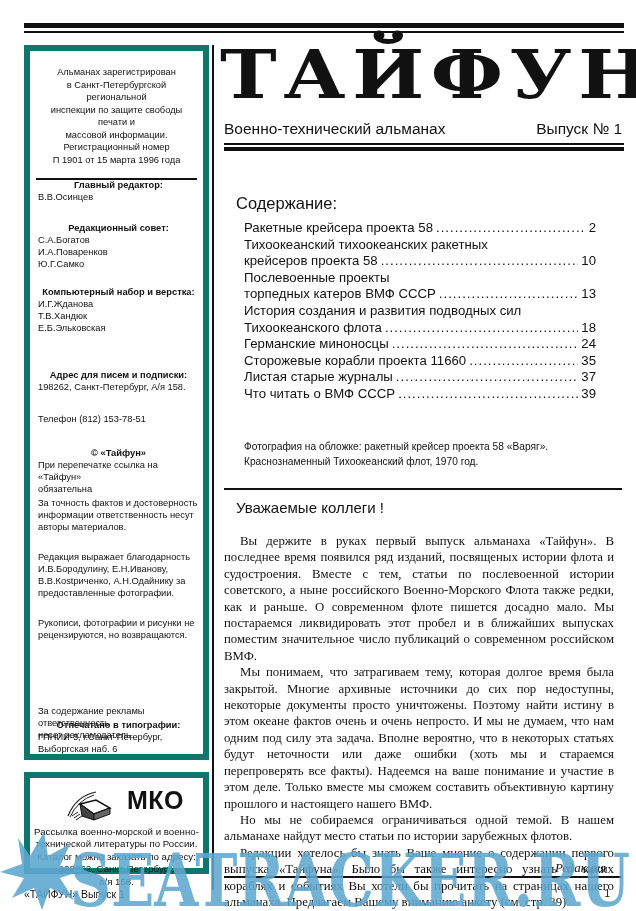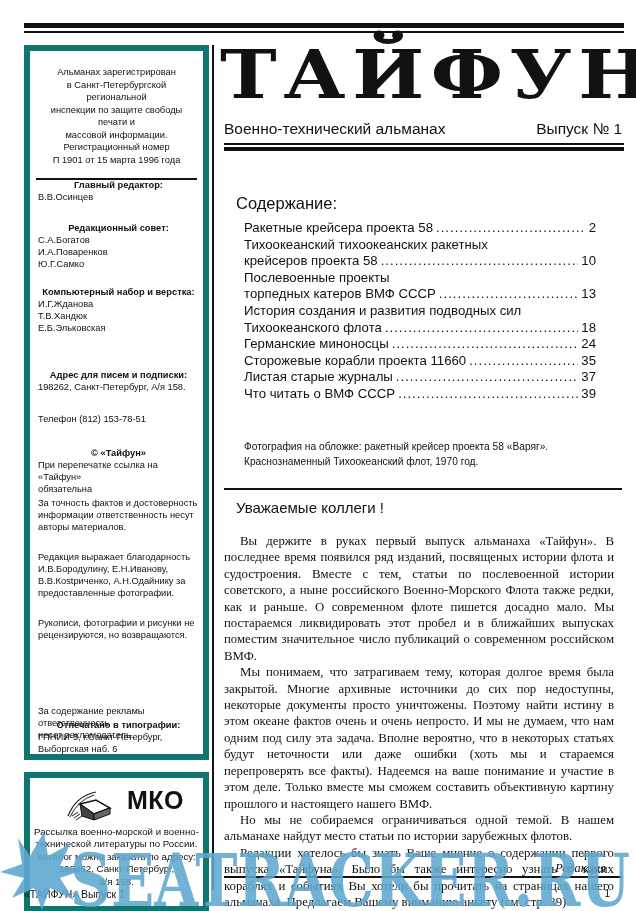--- a/index.html
+++ b/index.html
@@ -5,21 +5,21 @@
   html, body { margin: 0; padding: 0; background: #ffffff; }
   body { width: 636px; height: 911px; position: relative; overflow: hidden; color: #111; font-family: "Liberation Sans", sans-serif; }
 
   
   .rule-thick { position: absolute; left: 24px; right: 12px; top: 23px; height: 5px; background: #111; }
   .rule-thin  { position: absolute; left: 24px; right: 12px; top: 31px; height: 2px; background: #111; }
 
   
   .left-box { position: absolute; left: 24px; width: 185px; border: 6px solid #0f766e; box-sizing: border-box; }
   .box-main { top: 45px; height: 715px; }
-  .box-mko  { top: 772px; height: 140px; }
+  .box-mko  { top: 772px; height: 102px; }
   .colsep { position: absolute; left: 212px; width: 2px; background: #111; }
   .colsep-a { top: 45px; height: 845px; }
 
   .reg { text-align: center; font-size: 9.3px; line-height: 12.5px; padding: 15px 6px 0 6px; }
   .reg-rule { margin: 12px 6px 0 6px; height: 1.5px; background: #111; }
 
   .lbl { position: absolute; left: 8px; right: 4px; font-size: 9.3px; line-height: 12px; }
   .lbl b { font-weight: bold; text-align: center; }
   .lbl .line { display: block; }
 

